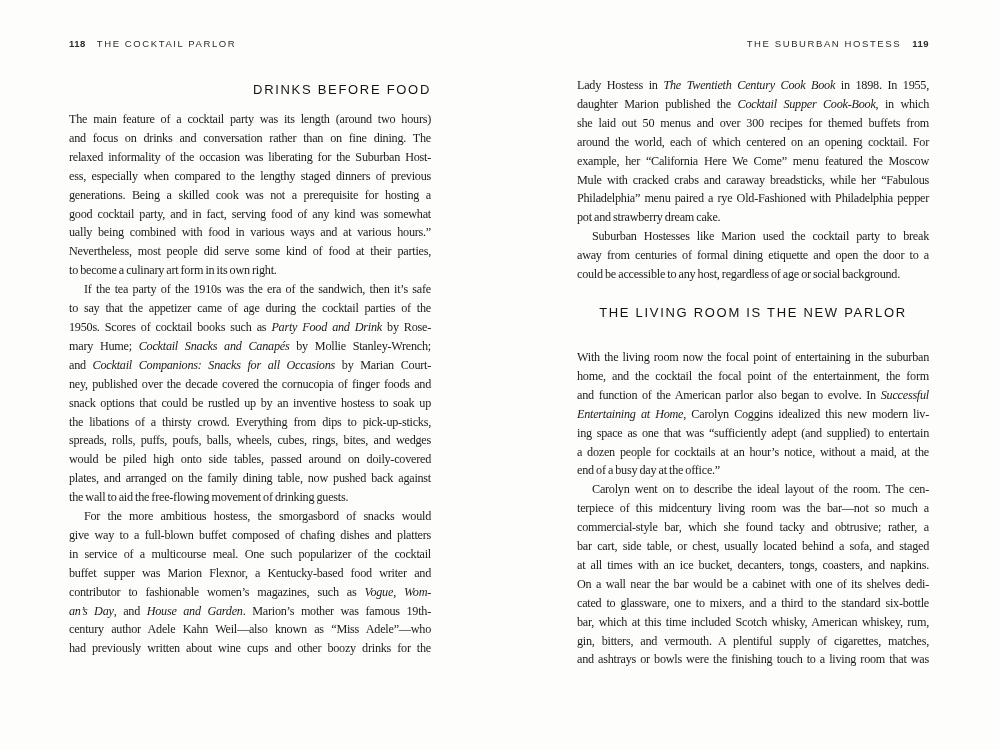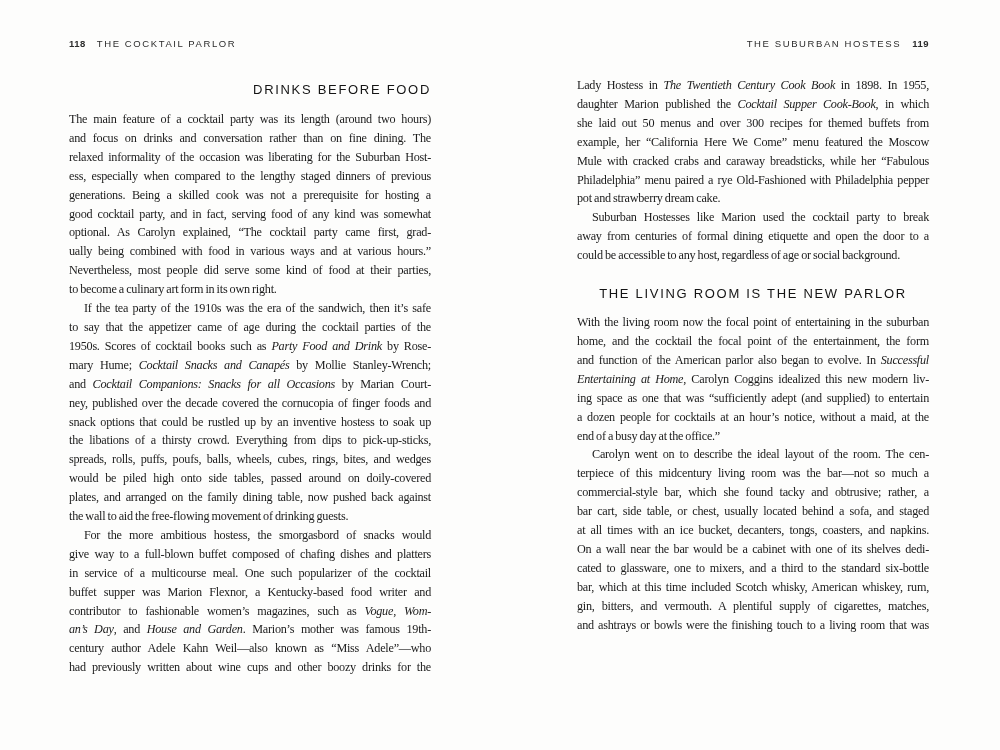--- a/index.html
+++ b/index.html
@@ -23,21 +23,21 @@
   .page.right .running-head{justify-content:flex-end;}
   .pagenum{font-weight:700;letter-spacing:.5px;}
 
   .section-heading{
     font-family:"Liberation Sans","DejaVu Sans",sans-serif;
     font-size:13px;line-height:15px;font-weight:400;
     letter-spacing:1.7px;text-align:center;color:#141414;
     margin:0;
   }
   .page.left .section-heading{margin:33px 0 13px;text-align:right;}
-  .page.right .section-heading{margin:21px 0 12px;}
+  .page.right .section-heading{margin:21px 0 28px;}
   .page.right .page-body{margin-top:27px;}
 
   .line{
     font-size:12.2px;line-height:18.9px;color:#1b1b1b;
     letter-spacing:-0.25px;word-spacing:-0.6px;
     text-align:justify;text-align-last:justify;
   }
   .line.end{text-align-last:left;}
   .line.in{text-indent:15px;}
   .it{font-style:italic;}
@@ -53,21 +53,20 @@
       <span class="rh-title">THE COCKTAIL PARLOR</span>
     </div>
     <div class="page-body">
         <div class="section-heading">DRINKS BEFORE FOOD</div>
         <div class="line">The main feature of a cocktail party was its length (around two hours)</div>
         <div class="line">and focus on drinks and conversation rather than on fine dining. The</div>
         <div class="line">relaxed informality of the occasion was liberating for the Suburban Host-</div>
         <div class="line">ess, especially when compared to the lengthy staged dinners of previous</div>
         <div class="line">generations. Being a skilled cook was not a prerequisite for hosting a</div>
         <div class="line">good cocktail party, and in fact, serving food of any kind was somewhat</div>
-        <div class="line">optional. As Carolyn explained, “The cocktail party came first, grad-</div>
         <div class="line">ually being combined with food in various ways and at various hours.”</div>
         <div class="line">Nevertheless, most people did serve some kind of food at their parties,</div>
         <div class="line end">to become a culinary art form in its own right.</div>
         <div class="line in">If the tea party of the 1910s was the era of the sandwich, then it’s safe</div>
         <div class="line">to say that the appetizer came of age during the cocktail parties of the</div>
         <div class="line"><span>1950s. Scores of cocktail books such as </span><span class="it">Party Food and Drink</span><span> by Rose-</span></div>
         <div class="line"><span>mary Hume; </span><span class="it">Cocktail Snacks and Canapés</span><span> by Mollie Stanley-Wrench;</span></div>
         <div class="line"><span>and </span><span class="it">Cocktail Companions: Snacks for all Occasions</span><span> by Marian Court-</span></div>
         <div class="line">ney, published over the decade covered the cornucopia of finger foods and</div>
         <div class="line">snack options that could be rustled up by an inventive hostess to soak up</div>
@@ -89,20 +88,21 @@
 
   <div class="page right">
     <div class="running-head">
       <span class="rh-title">THE SUBURBAN HOSTESS</span>
       <span class="pagenum">119</span>
     </div>
     <div class="page-body">
         <div class="line"><span>Lady Hostess in </span><span class="it">The Twentieth Century Cook Book</span><span> in 1898. In 1955,</span></div>
         <div class="line"><span>daughter Marion published the </span><span class="it">Cocktail Supper Cook-Book</span><span>, in which</span></div>
         <div class="line">she laid out 50 menus and over 300 recipes for themed buffets from</div>
+        <div class="line">around the world, each of which centered on an opening cocktail. For</div>
         <div class="line">example, her “California Here We Come” menu featured the Moscow</div>
         <div class="line">Mule with cracked crabs and caraway breadsticks, while her “Fabulous</div>
         <div class="line">Philadelphia” menu paired a rye Old-Fashioned with Philadelphia pepper</div>
         <div class="line end">pot and strawberry dream cake.</div>
         <div class="line in">Suburban Hostesses like Marion used the cocktail party to break</div>
         <div class="line">away from centuries of formal dining etiquette and open the door to a</div>
         <div class="line end">could be accessible to any host, regardless of age or social background.</div>
         <div class="section-heading">THE LIVING ROOM IS THE NEW PARLOR</div>
         <div class="line">With the living room now the focal point of entertaining in the suburban</div>
         <div class="line">home, and the cocktail the focal point of the entertainment, the form</div>

